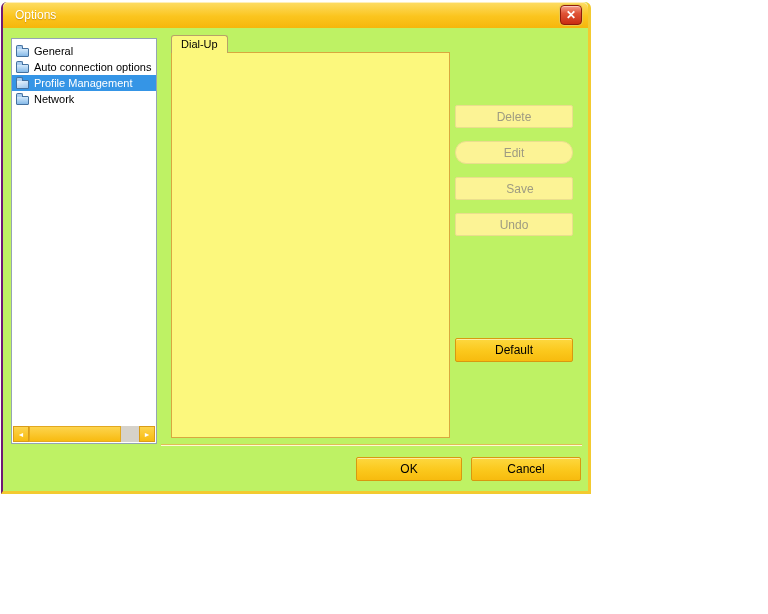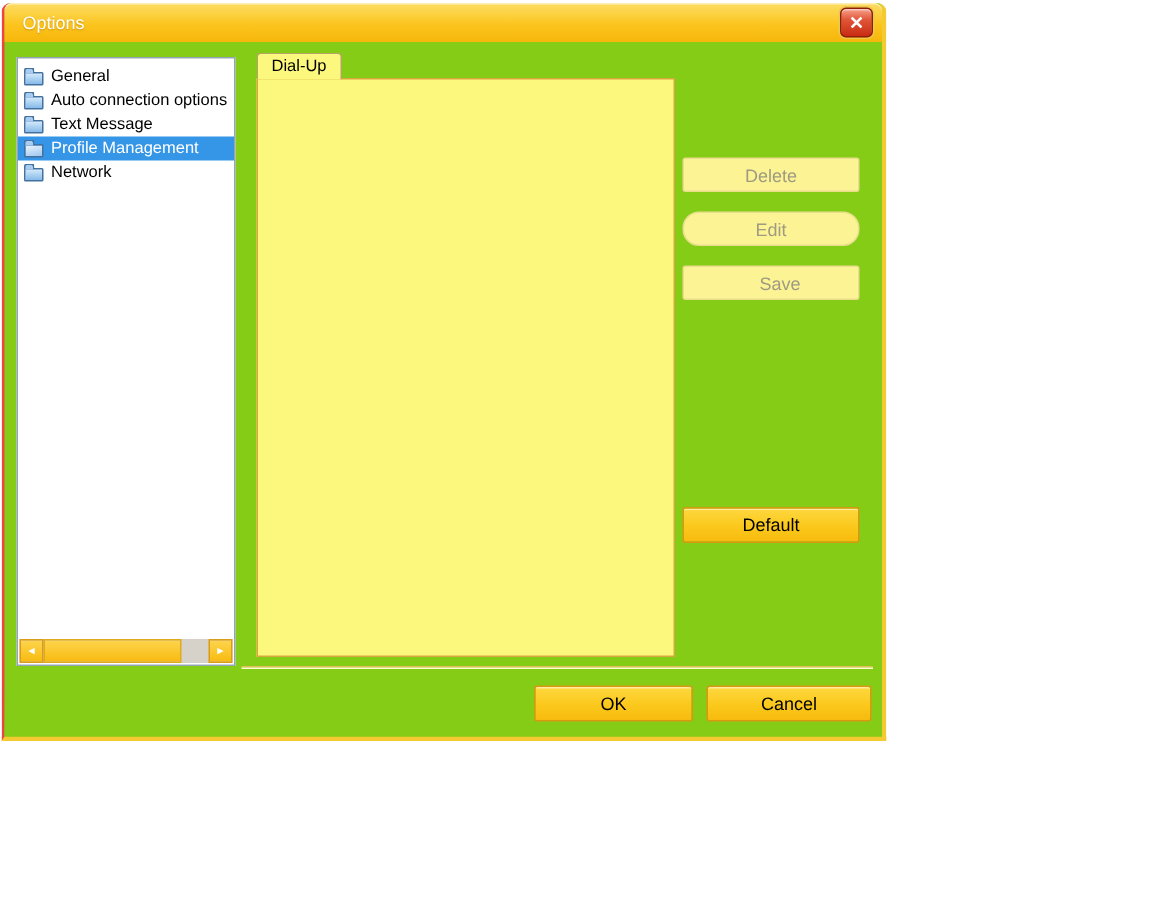--- a/index.html
+++ b/index.html
@@ -1,22 +1,22 @@
 <!DOCTYPE html>
 <html><head>
 <meta charset="utf-8">
 <style>
   * { box-sizing: border-box; margin: 0; padding: 0; }
   html, body { width: 768px; height: 614px; background: #ffffff; overflow: hidden; }
   body { font-family: "Liberation Sans", sans-serif; position: relative; font-size: 11px; color: #000; }
 
   .dialog {
     position: absolute; left: 1px; top: 2px; width: 590px; height: 492px;
-    background: #84cc16;
-    border-left: 2px solid #ef4444; border-right: 3px solid #f3ca30;
+    background: #bef264;
+    border-left: 2px solid #701a75; border-right: 3px solid #f3ca30;
     border-bottom: 3px solid #f3ca30;
     border-radius: 6px 6px 0 0;
   }
   .titlebar {
     position: absolute; left: 0; top: 0; right: 0; height: 26px;
     background: linear-gradient(180deg, #fddd66 0%, #fbc51e 55%, #f6b60c 100%);
     border-radius: 5px 5px 0 0;
     box-shadow: inset 0 1px 0 rgba(255,255,255,.55);
   }
   .title-text {
@@ -160,24 +160,20 @@
   <div class="listbox">
     <div class="list-items">
       <div class="list-item">
         <span class="folder-icon"></span>
         <span>General</span>
       </div>
       <div class="list-item">
         <span class="folder-icon"></span>
         <span>Auto connection options</span>
       </div>
-      <div class="list-item">
-        <span class="folder-icon"></span>
-        <span>Text Message</span>
-      </div>
       <div class="list-item selected">
         <span class="folder-icon open"></span>
         <span>Profile Management</span>
       </div>
       <div class="list-item">
         <span class="folder-icon"></span>
         <span>Network</span>
       </div>
     </div>
     <div class="hscroll">
@@ -228,20 +224,21 @@
   <span class="label" style="left:191px; top:309px;">User name:</span>
   <input class="field" style="left: 319px; top: 304px;" value="">
   <span class="label" style="left:191px; top:339px;">Password:</span>
   <input class="field" style="left: 319px; top: 334px;" value="">
 
   <div class="btn gold" style="left:328px; top:389px; width:108px; height:23px;">Advanced...</div>
 
   <div class="btn disabled side-btn" style="top:103px;">Delete</div>
   <div class="btn disabled side-btn" style="top:139px;border-radius:11px;">Edit</div>
   <div class="btn disabled side-btn" style="top:175px;padding-left:12px;">Save</div>
+  <div class="btn disabled side-btn" style="top:211px;">Undo</div>
   <div class="btn gold side-btn" style="top:336px; height:24px;">Default</div>
 
   <div class="separator"></div>
 
   <div class="btn gold" style="left:353px; top:455px; width:106px; height:24px;">OK</div>
   <div class="btn gold" style="left:468px; top:455px; width:110px; height:24px;">Cancel</div>
 
 </div>
 
 </body></html>

